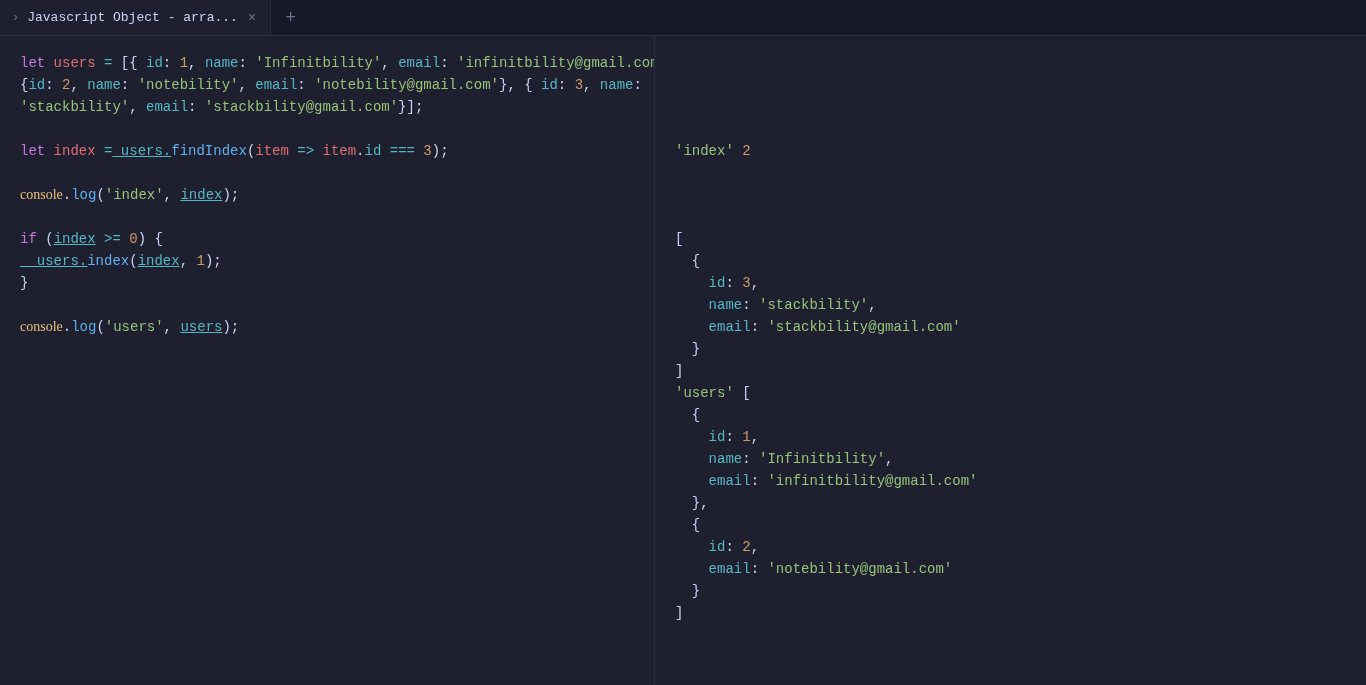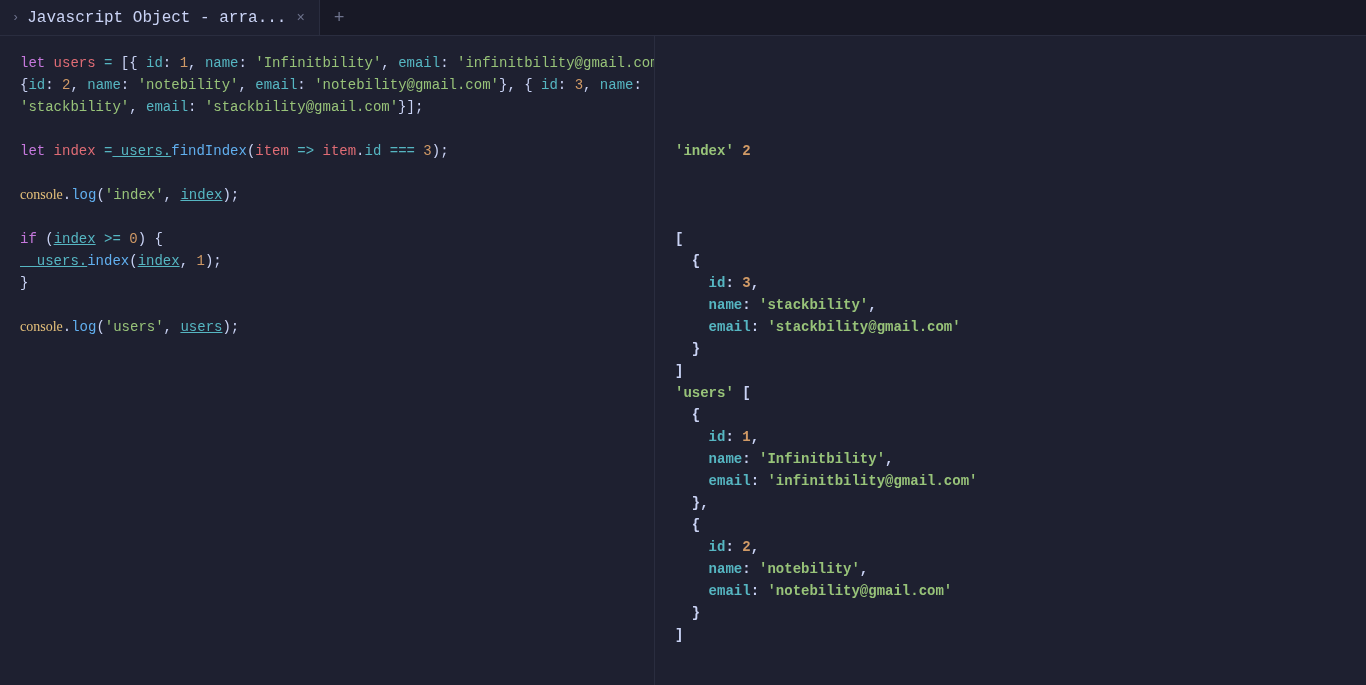--- a/index.html
+++ b/index.html
@@ -22,21 +22,21 @@
     .tab {
       display: flex;
       align-items: center;
       padding: 0 12px;
       height: 100%;
       background: #1e2030;
       border-right: 1px solid #2a2d3f;
       gap: 8px;
     }
     .tab .chevron { color: #6e738d; font-size: 12px; }
-    .tab .title { color: #cad3f5; font-size: 16px; }
+    .tab .title { color: #cad3f5; font-size: 13px; }
     .tab .close { color: #6e738d; cursor: pointer; font-size: 14px; padding: 0 2px; }
     .new-tab {
       color: #6e738d;
       padding: 0 14px;
       font-size: 18px;
       cursor: pointer;
     }
     .content {
       display: flex;
       height: calc(685px - 36px);
@@ -45,21 +45,20 @@
       padding: 16px 20px;
       overflow: auto;
       line-height: 22px;
     }
     .pane-left {
       width: 655px;
       border-right: 1px solid #2a2d3f;
     }
     .pane-right {
       flex: 1;
-      font-weight: bold;
     }
     .code-line {
       white-space: pre;
     }
     
     .kw   { color: #c678dd; } 
     .var  { color: #e06c75; } 
     .var2 { color: #56b6c2; text-decoration: underline; } 
     .prop { color: #56b6c2; } 
     .func { color: #61afef; } 
@@ -116,18 +115,17 @@
     <div class="code-line"><span class="white">  }</span></div>
     <div class="code-line"><span class="white">]</span></div>
     <div class="code-line"><span class="str">'users'</span><span class="white"> [</span></div>
     <div class="code-line"><span class="white">  {</span></div>
     <div class="code-line"><span class="prop">    id</span><span class="white">: </span><span class="num">1</span><span class="white">,</span></div>
     <div class="code-line"><span class="prop">    name</span><span class="white">: </span><span class="str">'Infinitbility'</span><span class="white">,</span></div>
     <div class="code-line"><span class="prop">    email</span><span class="white">: </span><span class="str">'infinitbility@gmail.com'</span></div>
     <div class="code-line"><span class="white">  },</span></div>
     <div class="code-line"><span class="white">  {</span></div>
     <div class="code-line"><span class="prop">    id</span><span class="white">: </span><span class="num">2</span><span class="white">,</span></div>
-    <div class="code-line"><span class="prop">    name</span><span class="white">: </span><span class="str">'notebility'</span><span class="white">,</span></div>
     <div class="code-line"><span class="prop">    email</span><span class="white">: </span><span class="str">'notebility@gmail.com'</span></div>
     <div class="code-line"><span class="white">  }</span></div>
     <div class="code-line"><span class="white">]</span></div>
   </div>
 </div>
 
 </body></html>

